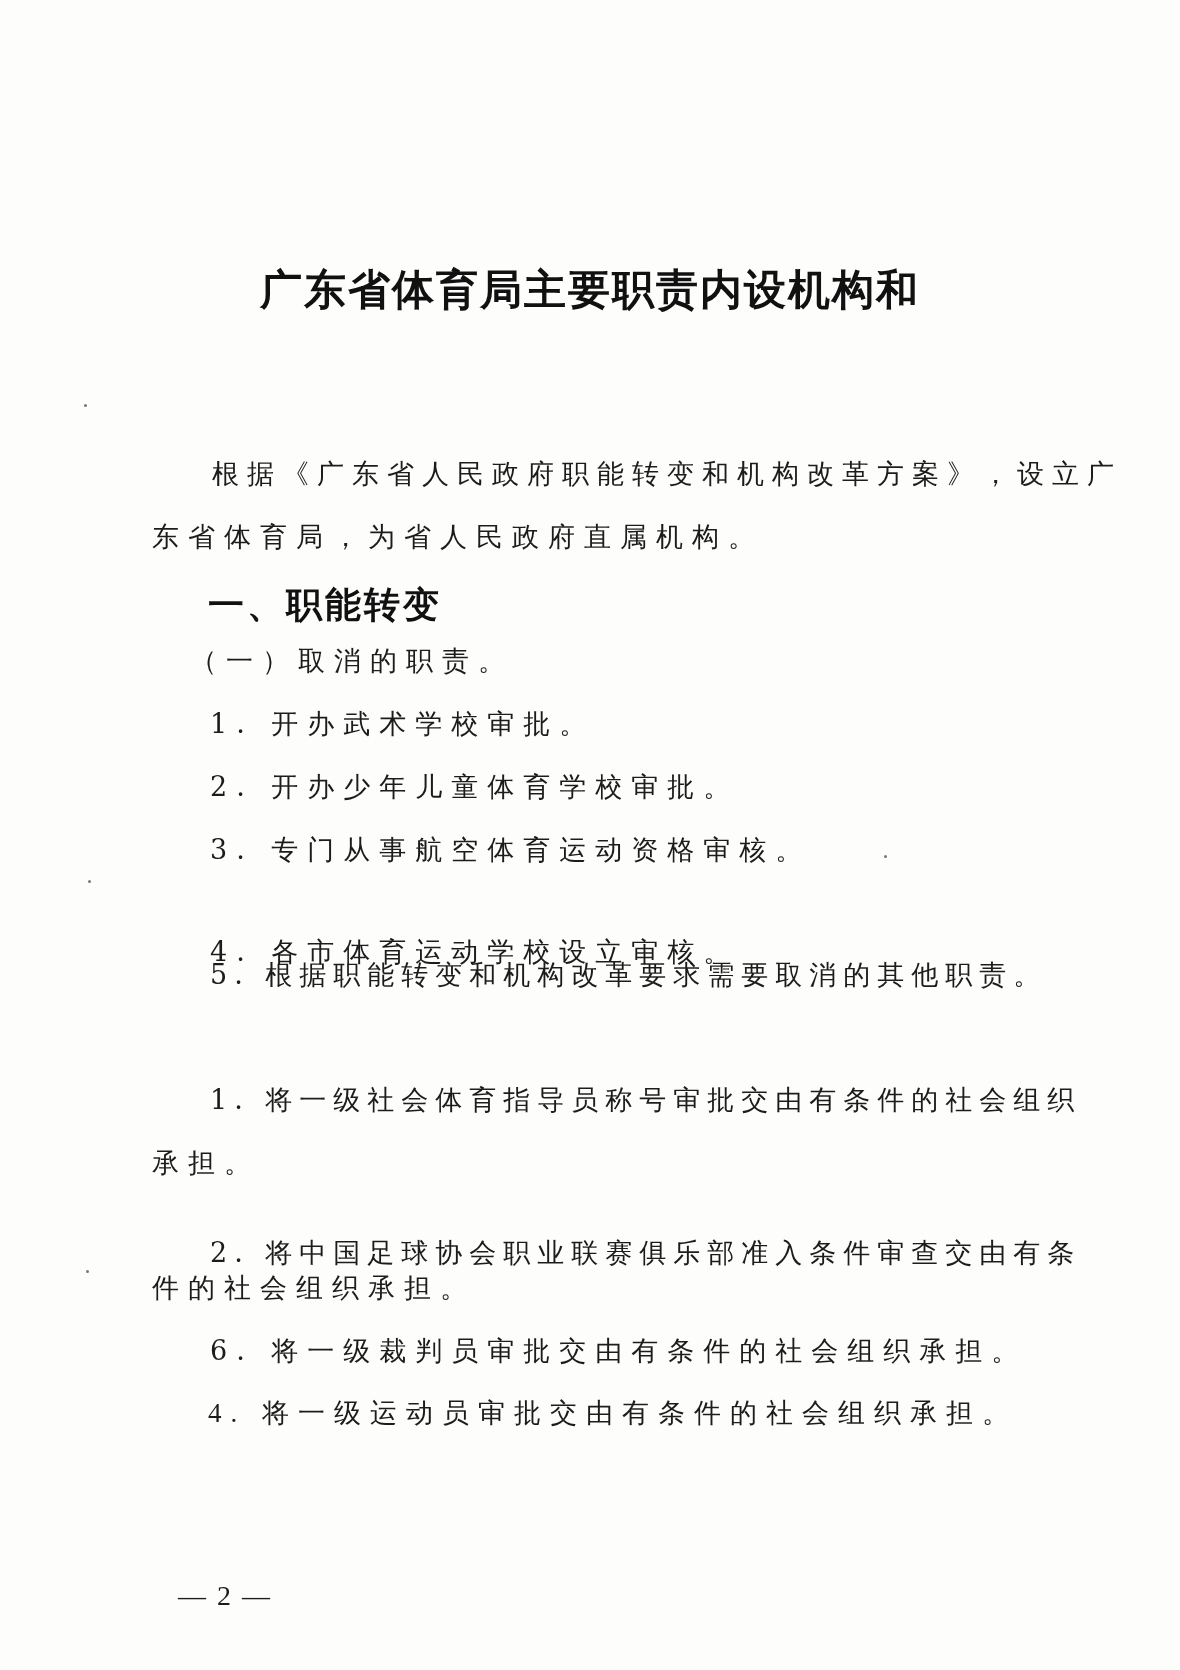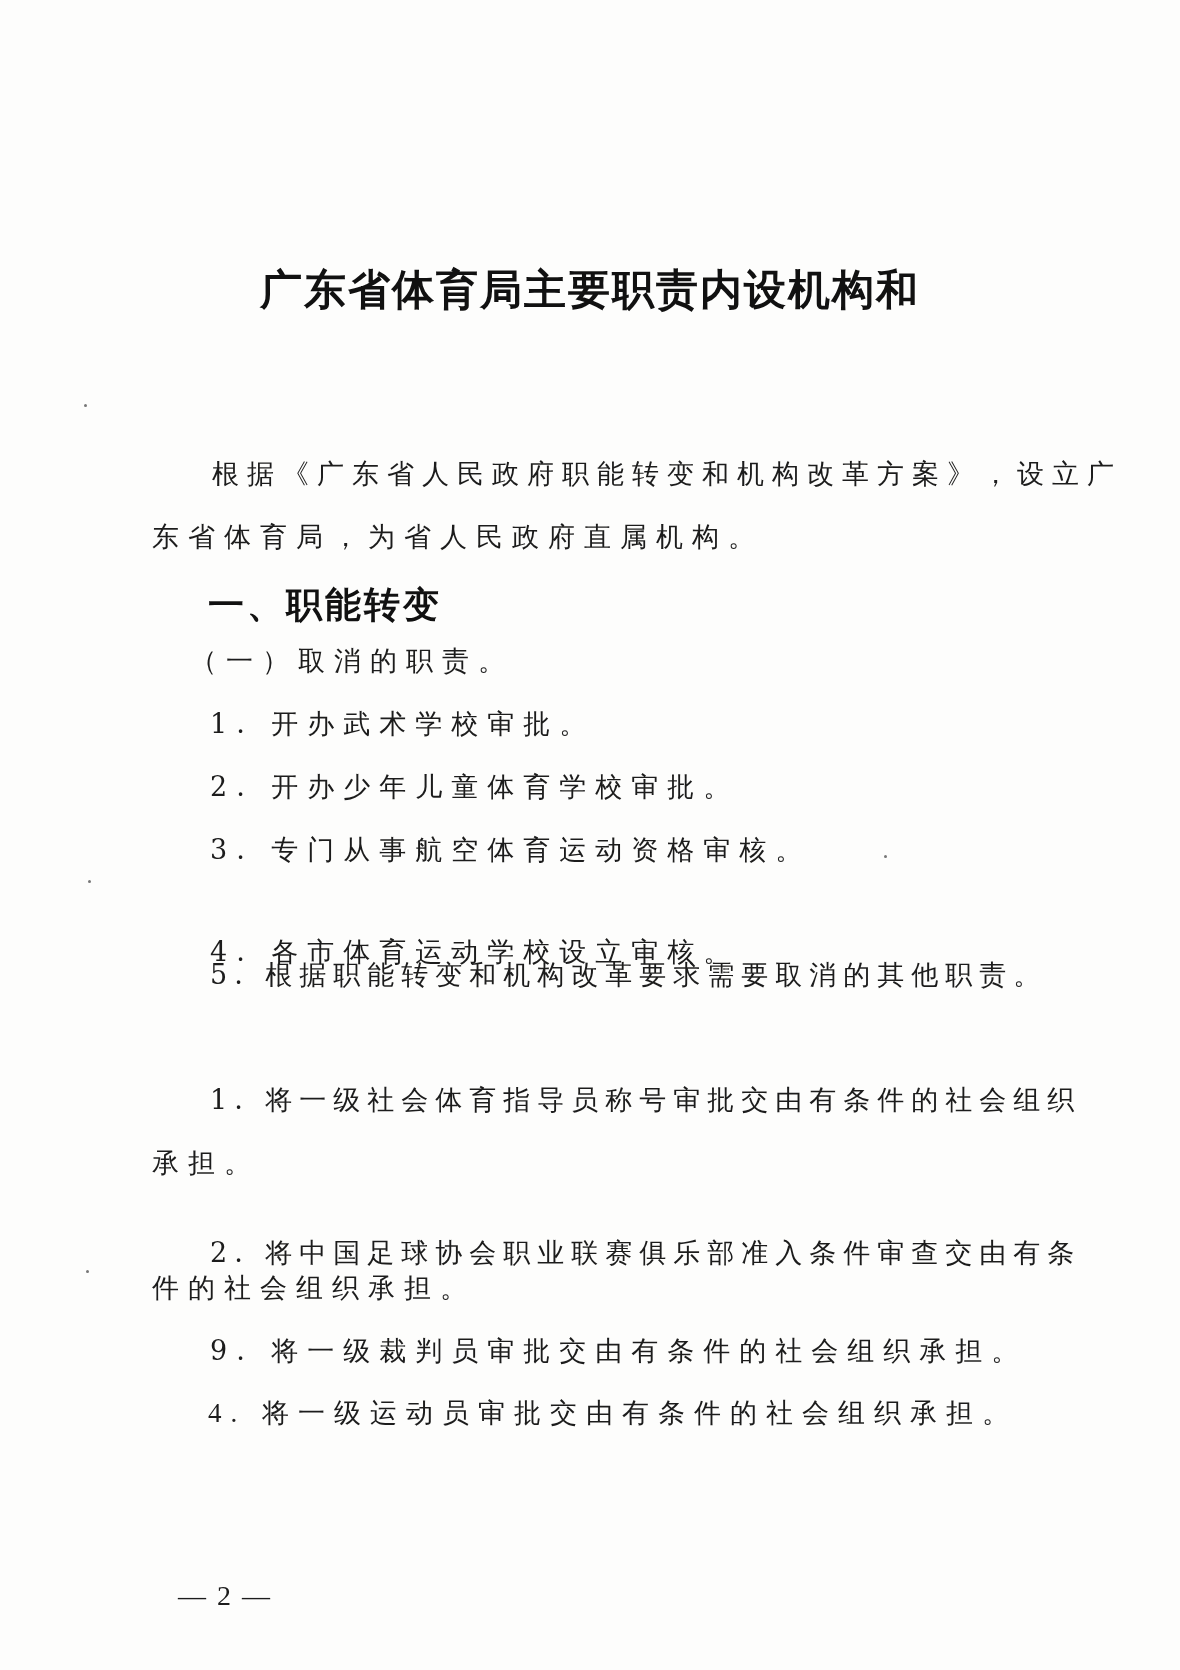--- a/index.html
+++ b/index.html
@@ -49,21 +49,21 @@
   <div class="line" style="left:210px; top:769px;">2. 开办少年儿童体育学校审批。</div>
   <div class="line" style="left:210px; top:832px;">3. 专门从事航空体育运动资格审核。</div>
   <div class="line" style="left:210px; top:934px;">4. 各市体育运动学校设立审核。</div>
   <div class="line" style="left:210px; top:957px; letter-spacing:7px;">5. 根据职能转变和机构改革要求需要取消的其他职责。</div>
 
 
   <div class="line" style="left:210px; top:1082px; letter-spacing:7px;">1. 将一级社会体育指导员称号审批交由有条件的社会组织</div>
   <div class="line" style="left:152px; top:1145px;">承担。</div>
   <div class="line" style="left:210px; top:1207px; letter-spacing:7px;margin-top:28px;">2. 将中国足球协会职业联赛俱乐部准入条件审查交由有条</div>
   <div class="line" style="left:152px; top:1270px;">件的社会组织承担。</div>
-  <div class="line" style="left:210px; top:1333px;">9. 将一级裁判员审批交由有条件的社会组织承担。</div>
+  <div class="line" style="left:210px; top:1333px;">6. 将一级裁判员审批交由有条件的社会组织承担。</div>
   <div class="line" style="left:208px; top:1395px;font-family:Liberation Serif, serif;">4. 将一级运动员审批交由有条件的社会组织承担。</div>
 
   <div class="pagenum">— 2 —</div>
 
   <div class="speck" style="left:84px; top:404px;"></div>
   <div class="speck" style="left:88px; top:880px;"></div>
   <div class="speck" style="left:884px; top:855px;"></div>
   <div class="speck" style="left:86px; top:1270px;"></div>
 </div>
 

